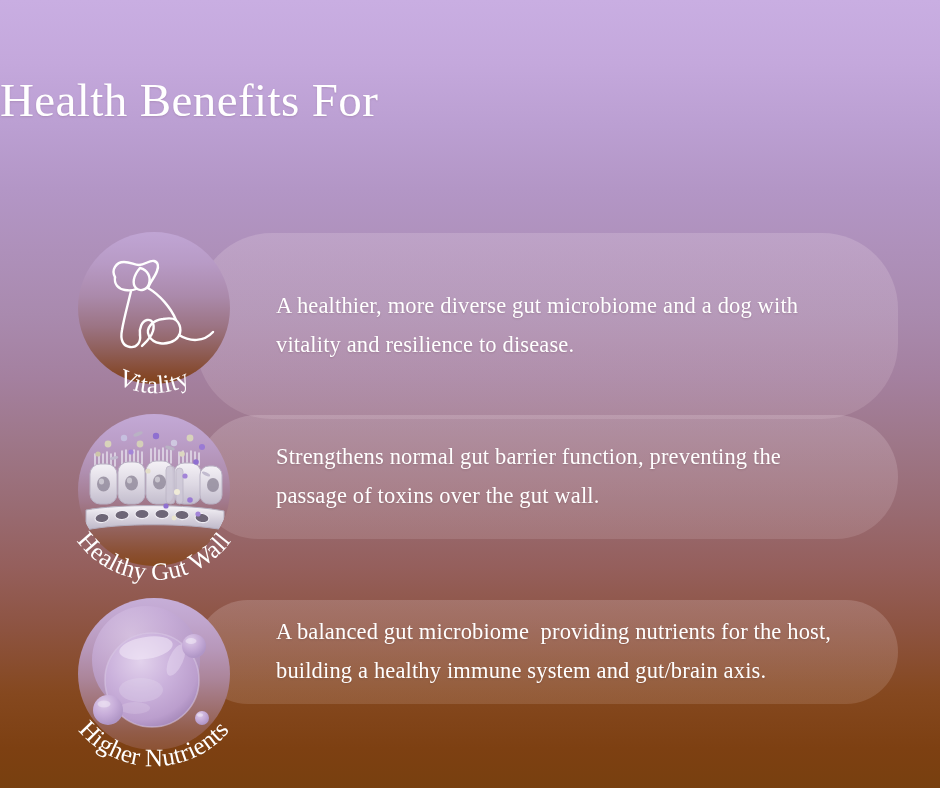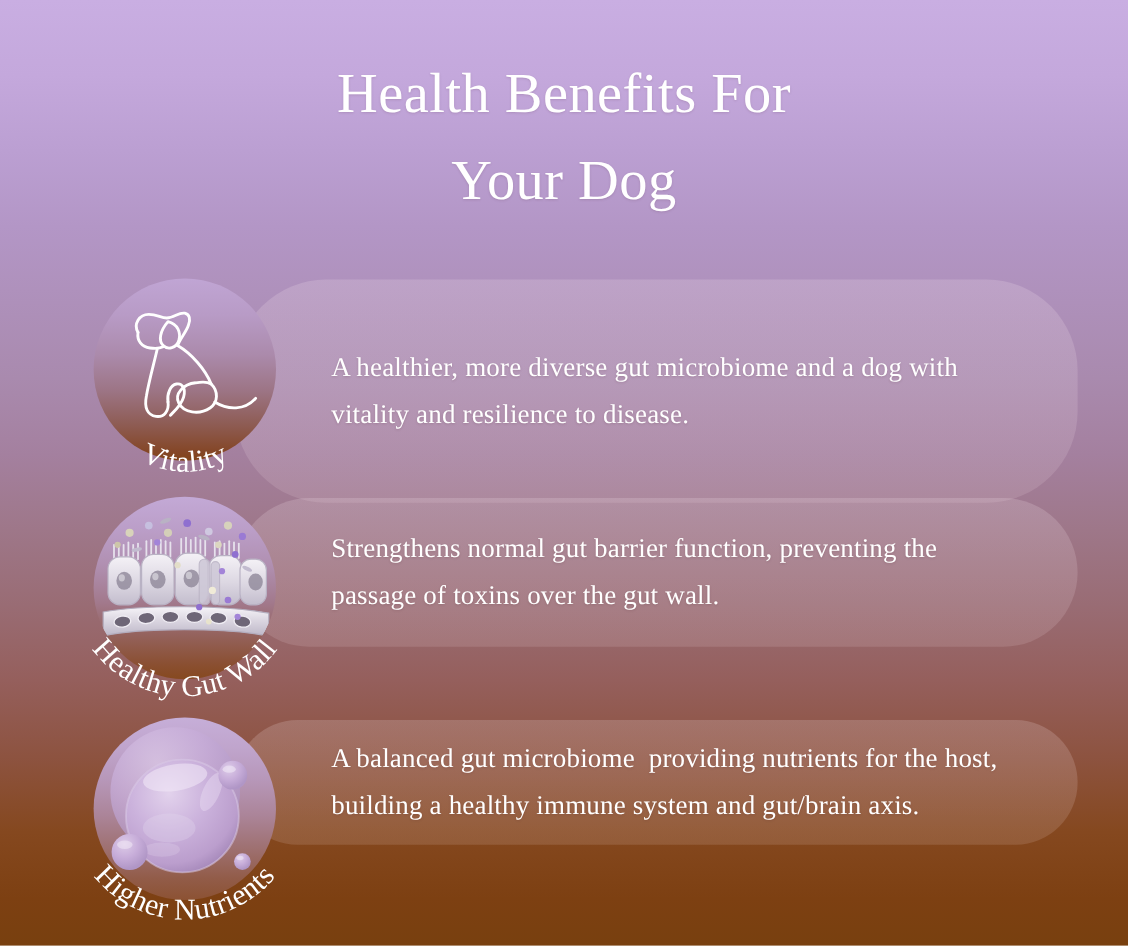--- a/index.html
+++ b/index.html
@@ -25,22 +25,22 @@
       #955f5c 72%,
       #8d5340 80%,
       #85481f 88%,
       #7d4012 95%,
       #78400f 100%);
   }
 
   
   .title-block {
     position:absolute;
-    left:0; right:0; top:42px;
-    text-align:center;
+    left:0; right:0; top:64px;
+    text-align:left;
     color:#ffffff;
   }
   .title-line {
     font-size:47px;
     line-height:1.56;
     font-weight:400;
     letter-spacing:0.4px;
     text-shadow:0 1px 2px rgba(90,50,70,0.18);
   }
 
@@ -118,21 +118,20 @@
     font-family:"Liberation Serif", serif;
     font-size:25px;
     letter-spacing:0.3px;
   }
 </style>
 </head>
 <body>
 
 <div class="title-block">
   <div class="title-line">Health Benefits For</div>
-  <div class="title-line">Your Dog</div>
 </div>
 
 <div class="card" id="card-1">
   <div class="card-text">A healthier, more diverse gut microbiome and a dog with vitality and resilience to disease.</div>
 </div>
 
 <div class="card" id="card-2">
   <div class="card-text">Strengthens normal gut barrier function, preventing the passage of toxins over the gut wall.</div>
 </div>
 

